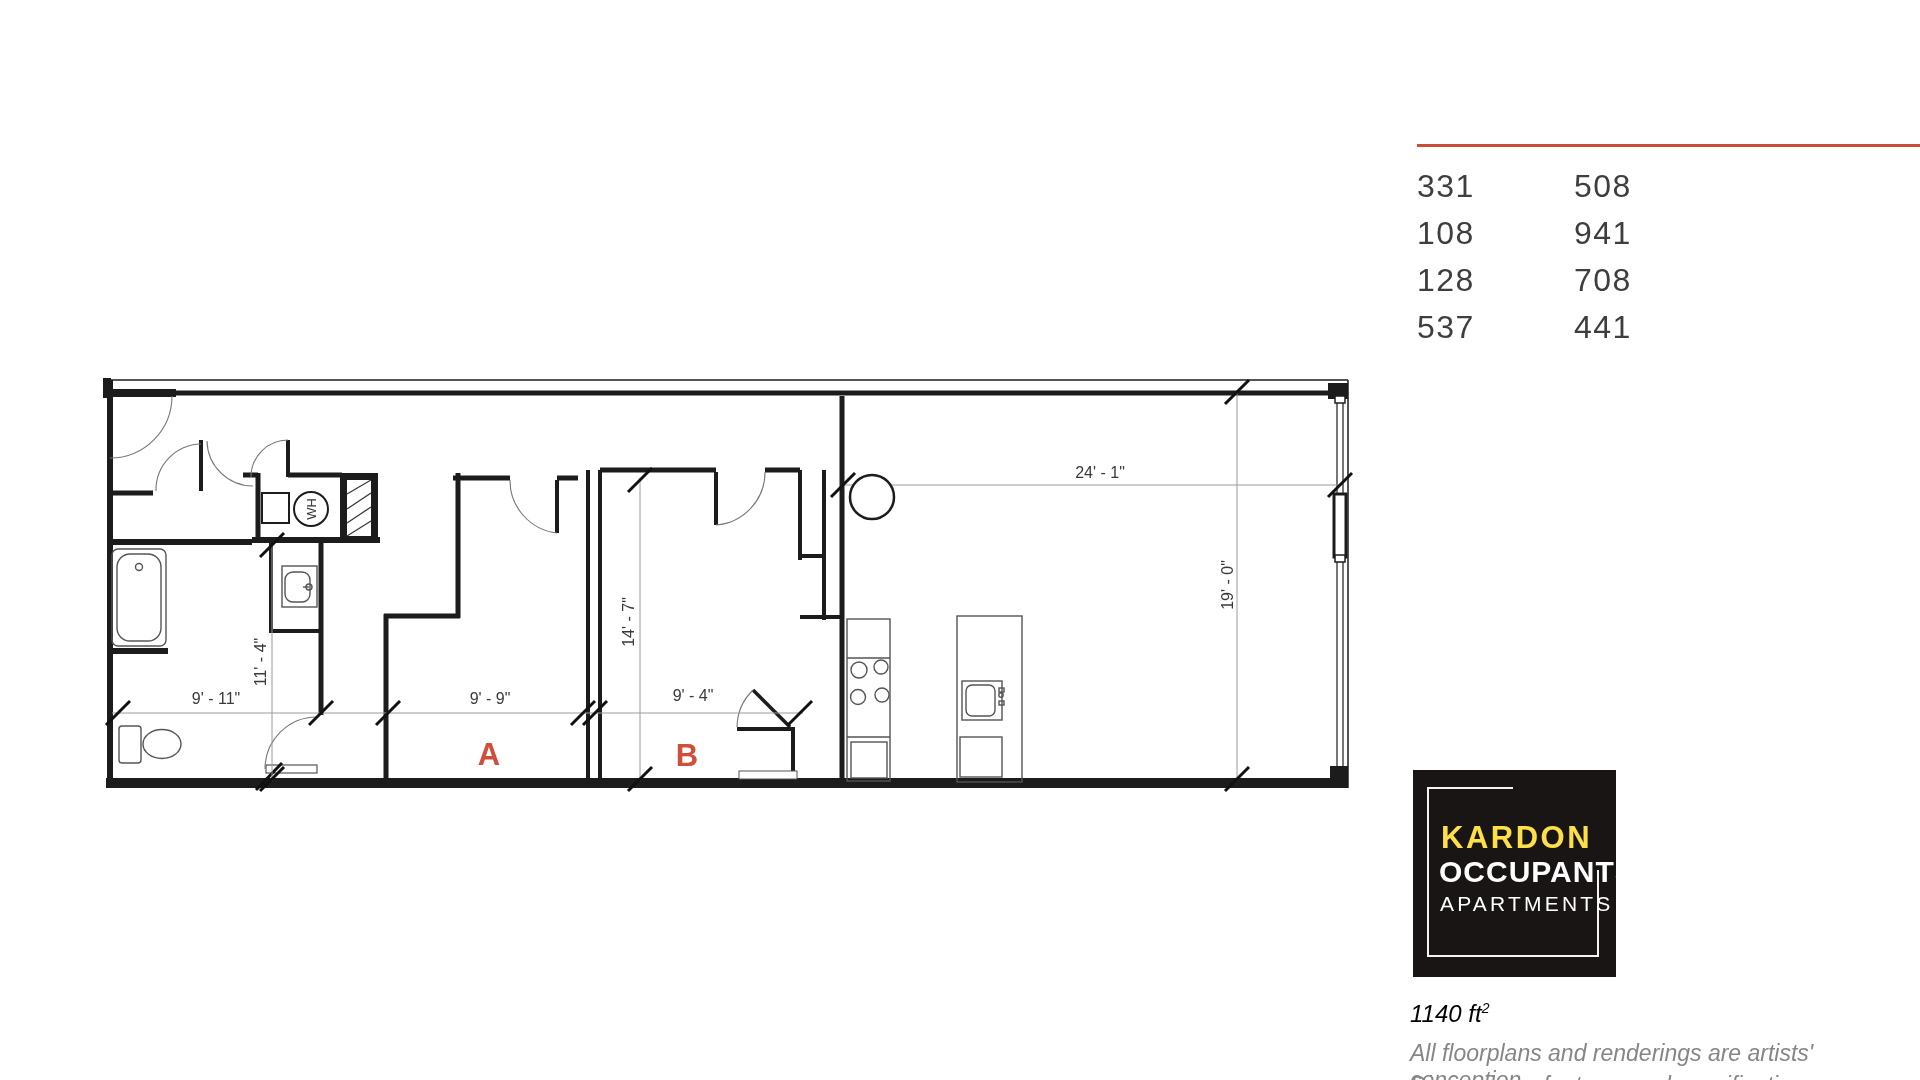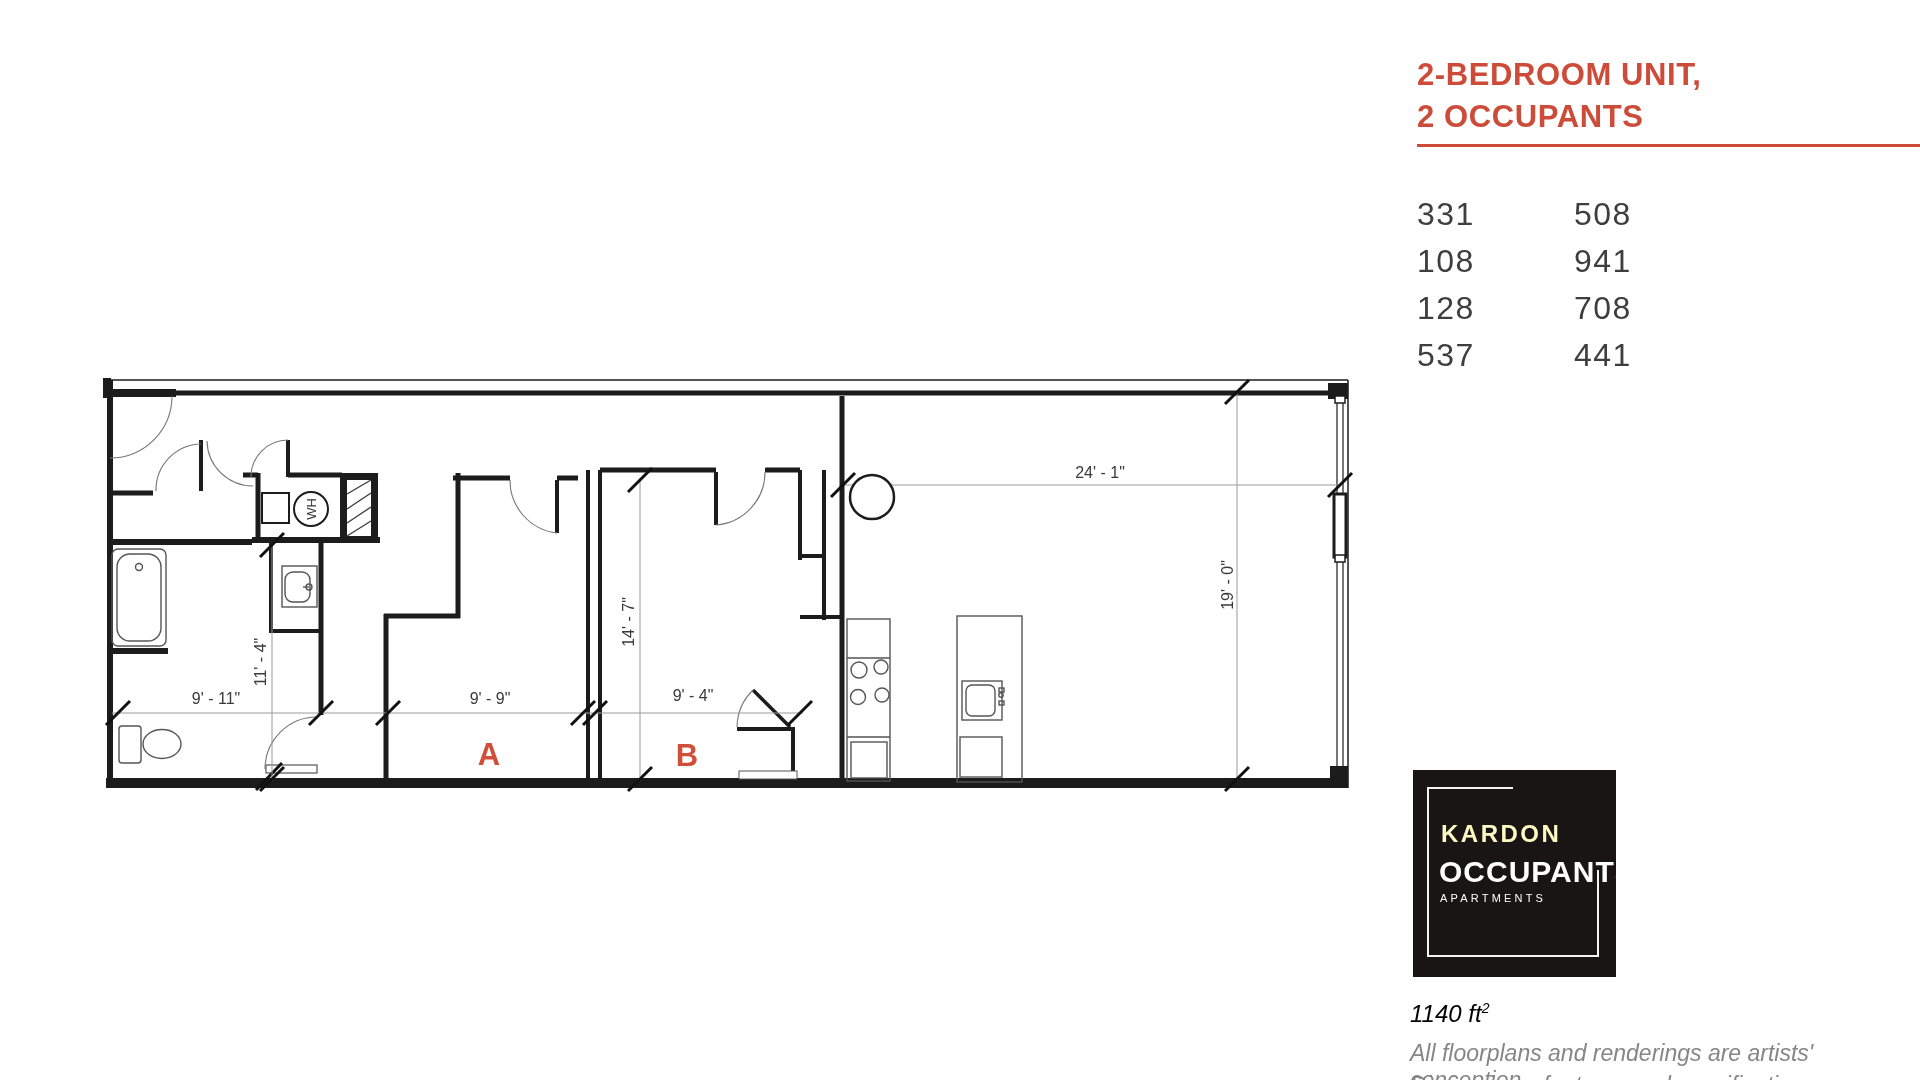--- a/index.html
+++ b/index.html
@@ -8,32 +8,32 @@
   svg text{font-family:"Liberation Sans",sans-serif;}
 
   
   .title{position:absolute;left:1417px;top:54px;color:#cd4c39;font-weight:bold;
          font-size:31px;line-height:42px;letter-spacing:.6px;}
   .title-rule{position:absolute;left:1417px;top:144px;width:503px;height:3px;background:#cd4c39;}
   .units{position:absolute;left:1417px;top:163px;color:#3e3e3e;font-size:32px;
          font-weight:400;letter-spacing:1.5px;}
   .unit-row{height:47px;line-height:47px;}
   .unit-col-l{display:inline-block;width:157px;}
-  .unit-col-r{display:inline-block;margin-top:28px;}
+  .unit-col-r{display:inline-block;}
 
   
   .logo{position:absolute;left:1413px;top:770px;width:203px;height:207px;background:#191514;}
   .lf{position:absolute;background:#f5f4f2;}
   .lf-left{left:14px;top:17px;width:2px;height:170px;}
   .lf-top{left:14px;top:17px;width:86px;height:2px;}
   .lf-bottom{left:14px;top:185px;width:172px;height:2px;}
   .lf-right{left:184px;top:100px;width:2px;height:87px;}
-  .logo-l1{position:absolute;left:28px;top:50px;color:#fef9c3;font-weight:bold;font-size:24px;letter-spacing:2.5px;}
+  .logo-l1{position:absolute;left:28px;top:50px;color:#fde047;font-weight:bold;font-size:31px;letter-spacing:2.5px;}
   .logo-l2{position:absolute;left:26px;top:85px;color:#fff;font-weight:bold;font-size:30px;letter-spacing:1px;}
-  .logo-l3{position:absolute;left:27px;top:122px;color:#fff;font-size:11px;letter-spacing:3.2px;font-weight:400;}
+  .logo-l3{position:absolute;left:27px;top:122px;color:#fff;font-size:21px;letter-spacing:3.2px;font-weight:400;}
 
   
   .area{position:absolute;left:1410px;top:1000px;color:#000000;font-style:italic;font-size:24px;}
   .area sup{font-size:14px;}
   .disc1{position:absolute;left:1410px;top:1040px;color:#868686;font-style:italic;font-size:23px;}
   .disc2{position:absolute;left:1410px;top:1072px;color:#868686;font-style:italic;font-size:23px;}
 </style>
 </head>
 <body>
 
@@ -222,24 +222,20 @@
       <text x="629" y="627" text-anchor="middle" transform="rotate(-90 629 622)">14' - 7"</text>
       <text x="1228" y="590" text-anchor="middle" transform="rotate(-90 1228 585)">19' - 0"</text>
     </g>
 
     <g fill="#d14e3a" font-size="31" font-weight="bold">
       <text x="489" y="765" text-anchor="middle">A</text>
       <text x="687" y="766" text-anchor="middle">B</text>
     </g>
   </svg>
 
-  <div class="title">
-    <div>2-BEDROOM UNIT,</div>
-    <div>2 OCCUPANTS</div>
-  </div>
   <div class="title-rule"></div>
 
   <div class="units">
     <div class="unit-row">
       <span class="unit-col-l">331</span><span class="unit-col-r">508</span>
     </div>
     <div class="unit-row">
       <span class="unit-col-l">108</span><span class="unit-col-r">941</span>
     </div>
     <div class="unit-row">

